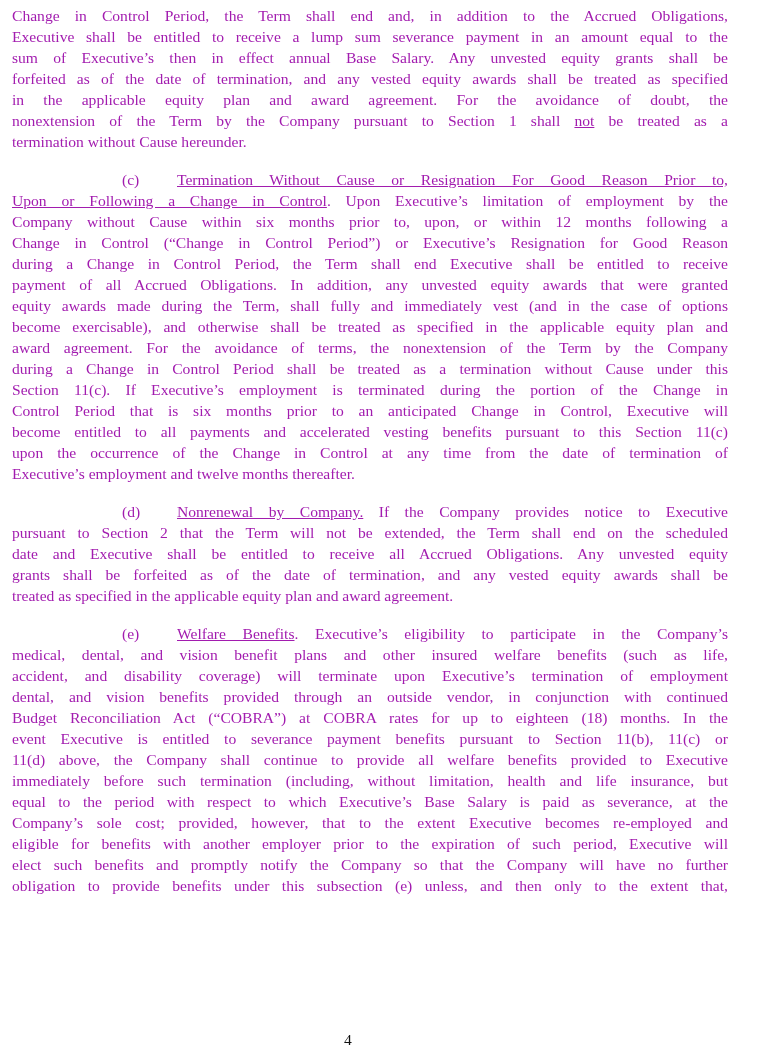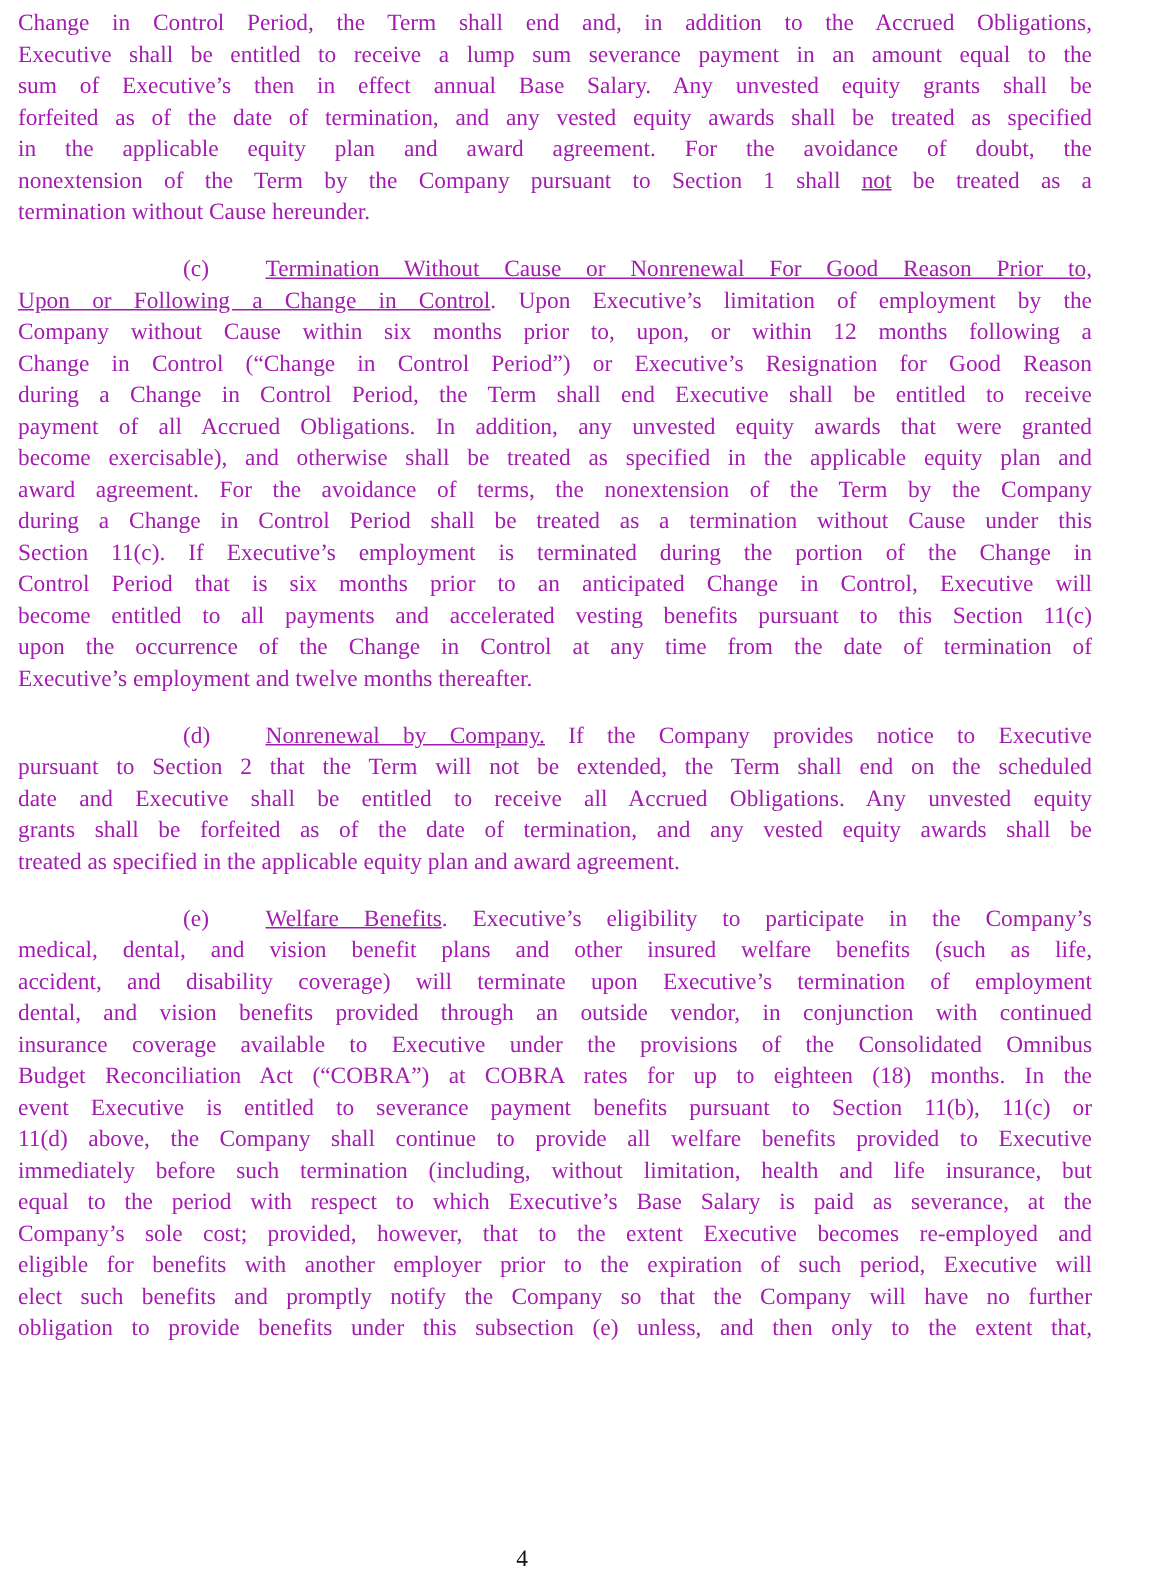--- a/index.html
+++ b/index.html
@@ -28,26 +28,27 @@
     <span class="line">Change in Control Period, the Term shall end and, in addition to the Accrued Obligations,</span>
     <span class="line">Executive shall be entitled to receive a lump sum severance payment in an amount equal to the</span>
     <span class="line">sum of Executive’s then in effect annual Base Salary. Any unvested equity grants shall be</span>
     <span class="line">forfeited as of the date of termination, and any vested equity awards shall be treated as specified</span>
     <span class="line">in the applicable equity plan and award agreement.    For the avoidance of doubt, the</span>
     <span class="line"><span>nonextension of the Term by the Company pursuant to Section 1 shall </span><span class="u">not</span><span> be treated as a</span></span>
     <span class="line last">termination without Cause hereunder.</span>
   </p>
 
   <p class="para">
-    <span class="line"><span class="label">(c)</span><span class="u">Termination Without Cause or Nonrenewal For Good Reason Prior to,</span></span>
+    <span class="line"><span class="label">(c)</span><span class="u">Termination Without Cause or Resignation For Good Reason Prior to,</span></span>
     <span class="line"><span class="u">Upon or Following a Change in Control</span><span>.  Upon Executive’s limitation of employment by the</span></span>
     <span class="line">Company without Cause within six months prior to, upon, or within 12 months following a</span>
     <span class="line">Change in Control (“Change in Control Period”) or Executive’s Resignation for Good Reason</span>
     <span class="line">during a Change in Control Period, the Term shall end Executive shall be entitled to receive</span>
     <span class="line">payment of all Accrued Obligations.  In addition, any unvested equity awards that were granted</span>
+    <span class="line">equity awards made during the Term, shall fully and immediately vest (and in the case of options</span>
     <span class="line">become exercisable), and otherwise shall be treated as specified in the applicable equity plan and</span>
     <span class="line">award agreement.  For the avoidance of terms, the nonextension of the Term by the Company</span>
     <span class="line">during a Change in Control Period shall be treated as a termination without Cause under this</span>
     <span class="line">Section 11(c). If Executive’s employment is terminated during the portion of the Change in</span>
     <span class="line">Control Period that is six months prior to an anticipated Change in Control, Executive will</span>
     <span class="line">become entitled to all payments and accelerated vesting benefits pursuant to this Section 11(c)</span>
     <span class="line">upon the occurrence of the Change in Control at any time from the date of termination of</span>
     <span class="line last">Executive’s employment and twelve months thereafter.</span>
   </p>
 
@@ -57,21 +58,20 @@
     <span class="line">date and Executive shall be entitled to receive all Accrued Obligations. Any unvested equity</span>
     <span class="line">grants shall be forfeited as of the date of termination, and any vested equity awards shall be</span>
     <span class="line last">treated as specified in the applicable equity plan and award agreement.</span>
   </p>
 
   <p class="para">
     <span class="line"><span class="label">(e)</span><span class="u">Welfare Benefits</span><span>.  Executive’s eligibility to participate in the Company’s</span></span>
     <span class="line">medical, dental, and vision benefit plans and other insured welfare benefits (such as life,</span>
     <span class="line">accident, and disability coverage) will terminate upon Executive’s termination of employment</span>
     <span class="line">dental, and vision benefits provided through an outside vendor, in conjunction with continued</span>
-    <span class="line">insurance coverage available to Executive under the provisions of the Consolidated Omnibus</span>
     <span class="line">Budget Reconciliation Act (“COBRA”) at COBRA rates for up to eighteen (18) months.  In the</span>
     <span class="line">event Executive is entitled to severance payment benefits pursuant to Section 11(b), 11(c) or</span>
     <span class="line">11(d) above, the Company shall continue to provide all welfare benefits provided to Executive</span>
     <span class="line">immediately before such termination (including, without limitation, health and life insurance, but</span>
     <span class="line">equal to the period with respect to which Executive’s Base Salary is paid as severance, at the</span>
     <span class="line">Company’s sole cost; provided, however, that to the extent Executive becomes re-employed and</span>
     <span class="line">eligible for benefits with another employer prior to the expiration of such period, Executive will</span>
     <span class="line">elect such benefits and promptly notify the Company so that the Company will have no further</span>
     <span class="line">obligation to provide benefits under this subsection (e) unless, and then only to the extent that,</span>
   </p>

